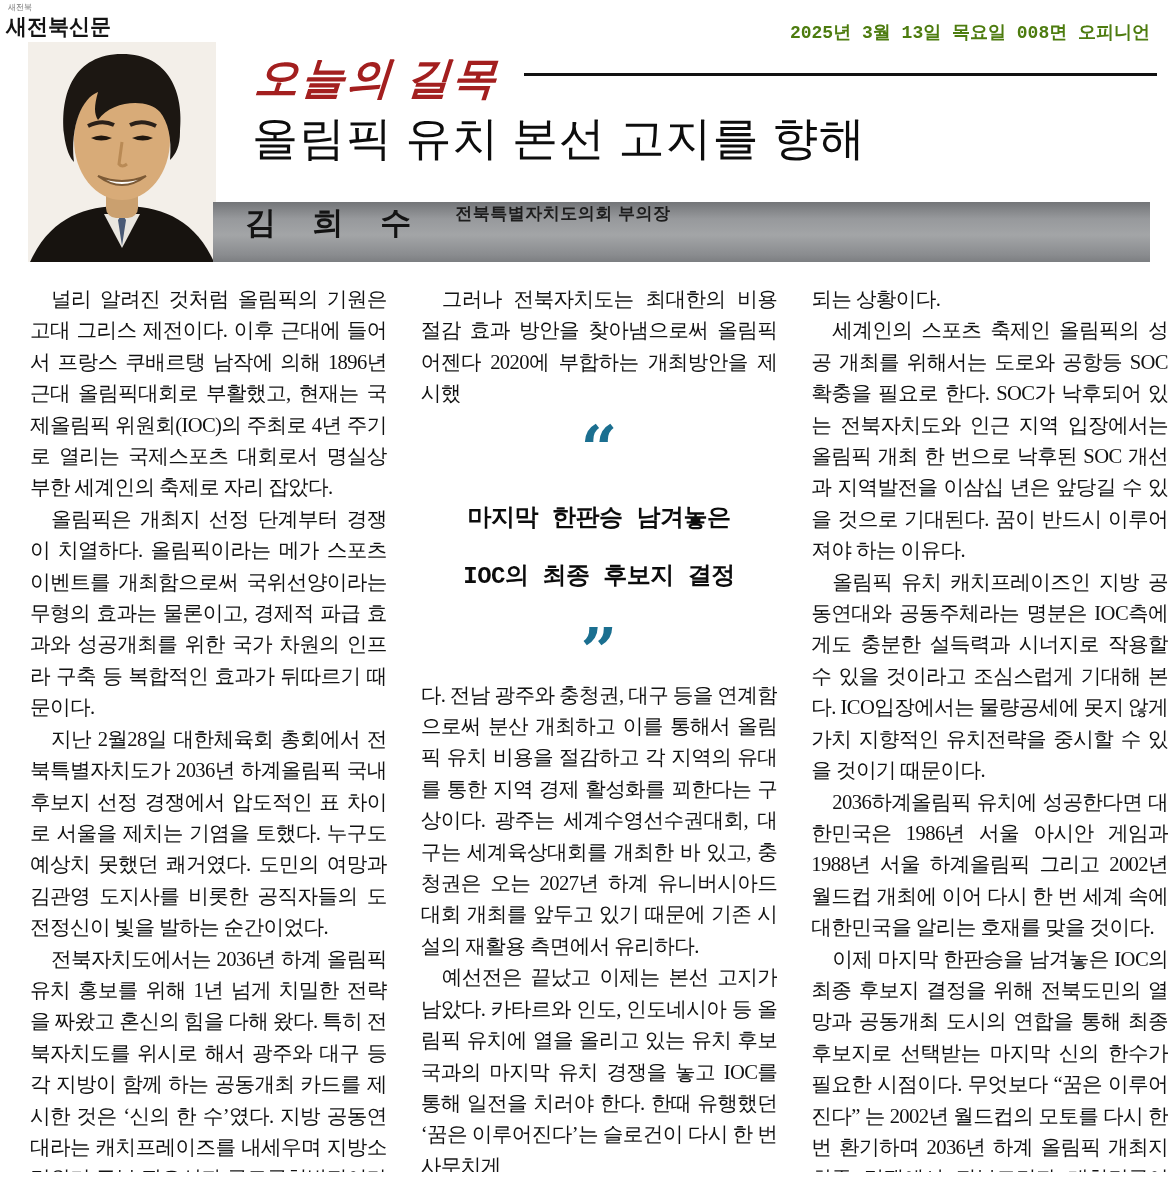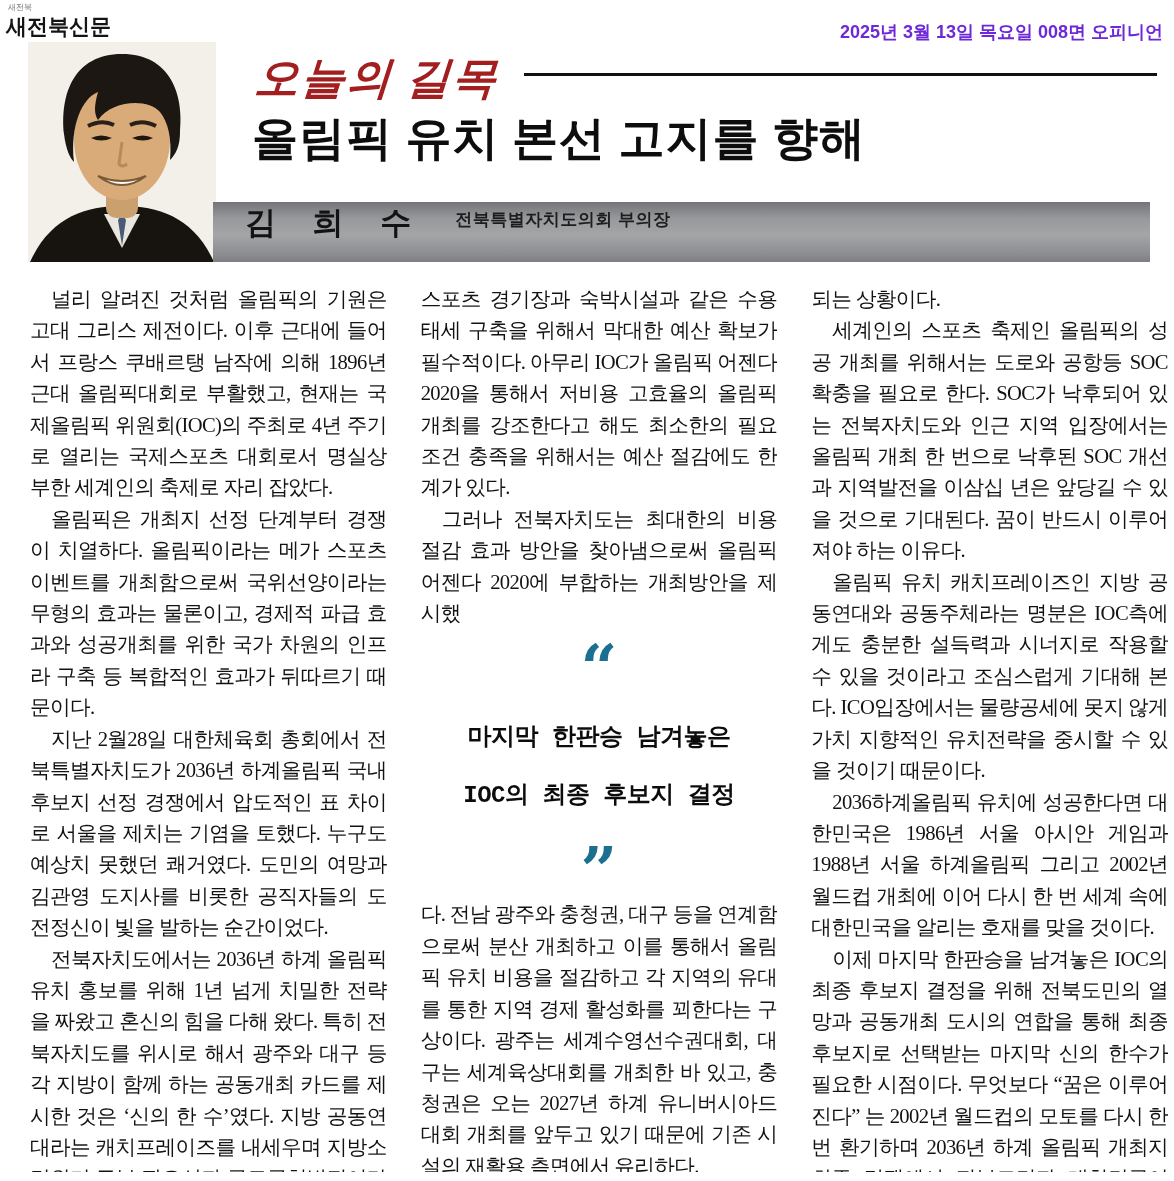--- a/index.html
+++ b/index.html
@@ -16,23 +16,23 @@
     position:absolute;left:6px;top:6px;
     font-family:"Liberation Sans", sans-serif;
     font-weight:900;font-size:21px;letter-spacing:0px;color:#141414;
     transform:scaleY(1.05);
   }
   .logo .stamp{
     display:block;font-size:8px;font-weight:400;color:#777;
     line-height:6px;margin-left:2px;
   }
   .dateline{
-    position:absolute;right:11px;top:20px;
-    font-weight:700;font-size:18px;color:#6d28d9;
-    font-family:Liberation Sans, sans-serif;
+    position:absolute;right:24px;top:20px;
+    font-weight:700;font-size:18px;color:#4d7c0f;
+    font-family:Liberation Mono, monospace;
   }
   
   .portrait{
     position:absolute;left:28px;top:42px;width:188px;height:220px;
     background:#f7f5f1;overflow:hidden;
   }
   
   .kicker-row{
     position:absolute;left:255px;top:42px;width:902px;height:72px;
     display:flex;align-items:center;
@@ -45,37 +45,37 @@
     transform:skewX(-4deg);
     white-space:nowrap;
   }
   .kicker-rule{
     flex:1;height:3px;background:#111;margin-left:26px;margin-top:-8px;
   }
   
   .headline{
     position:absolute;left:252px;top:108px;width:905px;
     font-family:"Liberation Serif", serif;
-    font-weight:700;font-size:46px;color:#0d0d0d;
+    font-weight:400;font-size:46px;color:#0d0d0d;
     letter-spacing:1px;white-space:nowrap;
   }
   
   .byline-bar{
     position:absolute;left:213px;top:202px;width:937px;height:60px;
     background:linear-gradient(180deg,#737578 0%,#97999c 28%,#a3a5a7 55%,#8a8c8f 88%,#7c7e81 100%);
     display:flex;
   }
   .byline-name{
     margin-left:32px;
     font-family:"Liberation Sans", sans-serif;
     font-weight:700;font-size:31px;color:#131313;
     letter-spacing:14px;white-space:nowrap;
   }
   .byline-title{
-    margin-left:30px;margin-top:6px;
+    margin-left:30px;
     font-family:"Liberation Sans", sans-serif;
     font-weight:700;font-size:17px;color:#1d1d1d;
     letter-spacing:0.5px;white-space:nowrap;
   }
   
   .article{
     position:absolute;left:30px;top:284px;width:1138px;height:888px;
     display:flex;gap:34px;
   }
   .col{
@@ -162,21 +162,20 @@
   <div class="article">
     <div class="col">
         <p class="para indent">널리 알려진 것처럼 올림픽의 기원은 고대 그리스 제전이다. 이후 근대에 들어서 프랑스 쿠배르탱 남작에 의해 1896년 근대 올림픽대회로 부활했고, 현재는 국제올림픽 위원회(IOC)의 주최로 4년 주기로 열리는 국제스포츠 대회로서 명실상부한 세계인의 축제로 자리 잡았다.</p>
         <p class="para indent">올림픽은 개최지 선정 단계부터 경쟁이 치열하다. 올림픽이라는 메가 스포츠 이벤트를 개최함으로써 국위선양이라는 무형의 효과는 물론이고, 경제적 파급 효과와 성공개최를 위한 국가 차원의 인프라 구축 등 복합적인 효과가 뒤따르기 때문이다.</p>
         <p class="para indent">지난 2월28일 대한체육회 총회에서 전북특별자치도가 2036년 하계올림픽 국내후보지 선정 경쟁에서 압도적인 표 차이로 서울을 제치는 기염을 토했다. 누구도 예상치 못했던 쾌거였다. 도민의 여망과 김관영 도지사를 비롯한 공직자들의 도전정신이 빛을 발하는 순간이었다.</p>
         <p class="para indent">전북자치도에서는 2036년 하계 올림픽 유치 홍보를 위해 1년 넘게 치밀한 전략을 짜왔고 혼신의 힘을 다해 왔다. 특히 전북자치도를 위시로 해서 광주와 대구 등 각 지방이 함께 하는 공동개최 카드를 제시한 것은 ‘신의 한 수’였다. 지방 공동연대라는 캐치프레이즈를 내세우며 지방소멸위기 극복 필요성과 국토균형발전이라는 가치를 강조한 것이 주효했다.</p>
       </div>
 
     <div class="col">
       <div>
-          <p class="para">스포츠 경기장과 숙박시설과 같은 수용태세 구축을 위해서 막대한 예산 확보가 필수적이다. 아무리 IOC가 올림픽 어젠다 2020을 통해서 저비용 고효율의 올림픽 개최를 강조한다고 해도 최소한의 필요조건 충족을 위해서는 예산 절감에도 한계가 있다.</p>
           <p class="para indent">그러나 전북자치도는 최대한의 비용 절감 효과 방안을 찾아냄으로써 올림픽 어젠다 2020에 부합하는 개최방안을 제시했</p>
         </div>
       <div class="pull-quote">
         <span class="q-mark open">“</span>
         <div class="q-line">마지막 한판승 남겨놓은</div>
         <div class="q-line">IOC의 최종 후보지 결정</div>
         <span class="q-mark close">”</span>
       </div>
       <div>
           <p class="para">다. 전남 광주와 충청권, 대구 등을 연계함으로써 분산 개최하고 이를 통해서 올림픽 유치 비용을 절감하고 각 지역의 유대를 통한 지역 경제 활성화를 꾀한다는 구상이다. 광주는 세계수영선수권대회, 대구는 세계육상대회를 개최한 바 있고, 충청권은 오는 2027년 하계 유니버시아드 대회 개최를 앞두고 있기 때문에 기존 시설의 재활용 측면에서 유리하다.</p>

